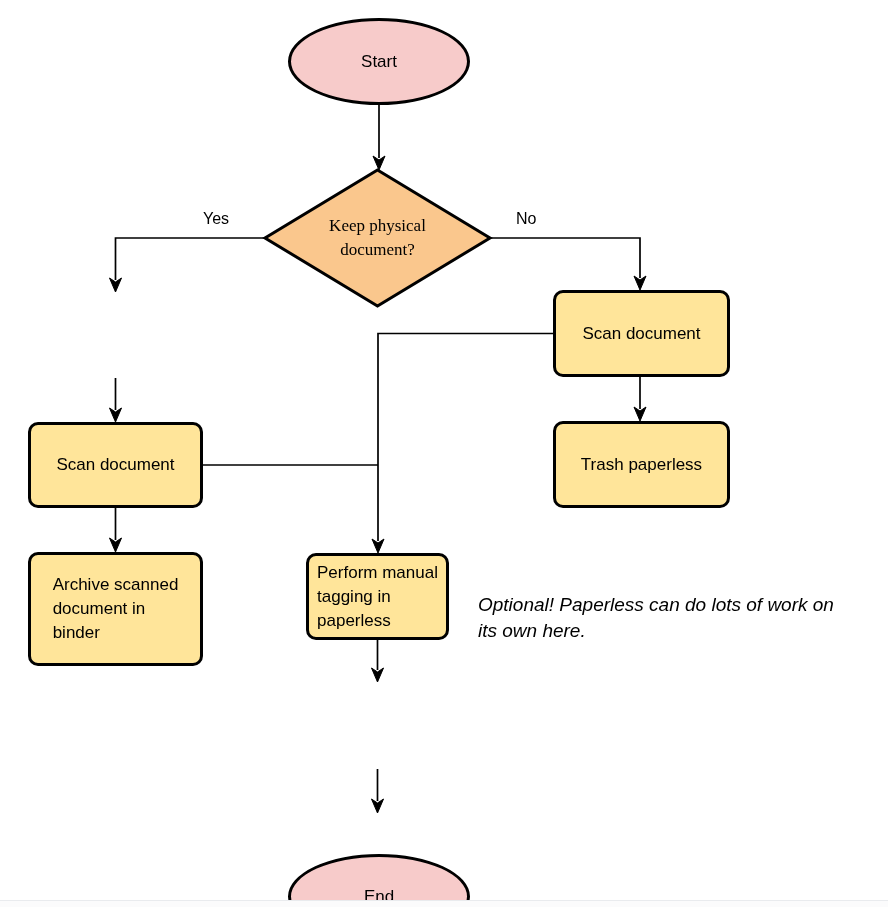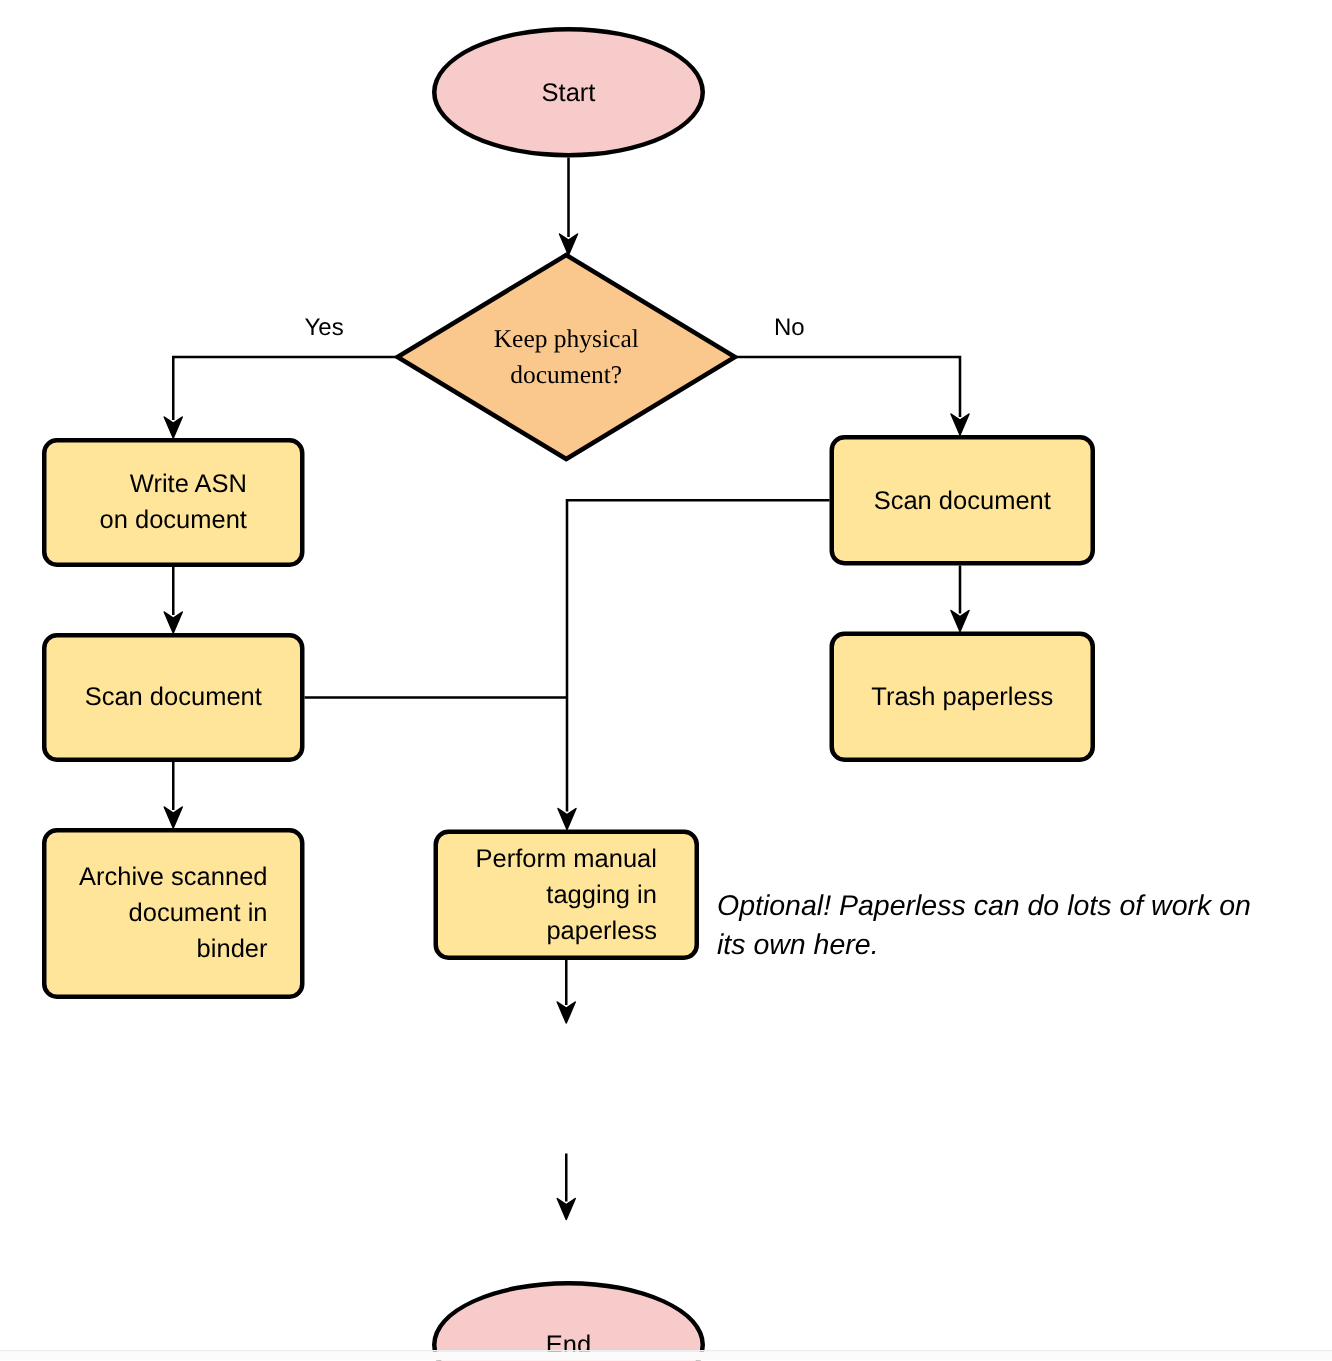--- a/index.html
+++ b/index.html
@@ -15,21 +15,21 @@
   .wires { position: absolute; left: 0; top: 0; width: 888px; height: 907px; }
   .wires path { stroke: var(--stroke, #000); stroke-width: 1.7; fill: none; }
   .wires .arrowhead { fill: var(--stroke, #000); stroke: var(--stroke, #000); stroke-width: 1; stroke-linejoin: round; }
   .node {
     position: absolute;
     box-sizing: border-box;
     border: 3px solid var(--stroke, #000);
     display: flex;
     align-items: center;
     justify-content: center;
-    text-align: right;
+    text-align: left;
     font-size: 17px;
     line-height: 24px;
   }
   .terminal { background: var(--terminal_fill, #f7cbca); border-radius: 50%; }
   .process  { background: var(--process_fill, #ffe59a); border-radius: 10px; }
   .decision-label {
     position: absolute;
     display: flex;
     align-items: center;
     justify-content: center;
@@ -122,41 +122,38 @@
 
   <div class="node terminal" style="left: 288px; top: 18px; width: 182px; height: 87px; background: rgb(247, 203, 202);">
     <span>Start</span>
   </div>
 
   <div class="decision-label" style="left:292px; top:213px; width:171px; height:50px;">Keep physical<br>document?</div>
 
   <div class="edge-label" style="left:203px; top:210px; width:48px;">Yes</div>
   <div class="edge-label" style="left:516px; top:210px; width:44px;">No</div>
 
-  <div class="node process" style="left: 28px; top: 292px; width: 175px; height: 86px; background: rgb(255, 229, 154);">
-    <span>Write ASN<br>on document</span>
-  </div>
 
   <div class="node process" style="left: 28px; top: 422px; width: 175px; height: 86px; background: rgb(255, 229, 154);">
     <span>Scan document</span>
   </div>
 
   <div class="node process" style="left: 28px; top: 552px; width: 175px; height: 114px; background: rgb(255, 229, 154);">
     <span>Archive scanned<br>document in<br>binder</span>
   </div>
 
   <div class="node process" style="left: 553px; top: 290px; width: 177px; height: 87px; background: rgb(255, 229, 154);">
     <span>Scan document</span>
   </div>
 
   <div class="node process" style="left: 553px; top: 421px; width: 177px; height: 87px; background: rgb(255, 229, 154);">
     <span>Trash paperless</span>
   </div>
 
-  <div class="node process" style="left: 289px; top: 553px; width: 177px; height: 87px; background: rgb(255, 229, 154);">
+  <div class="node process" style="left: 306px; top: 553px; width: 143px; height: 87px; background: rgb(255, 229, 154);">
     <span>Perform manual<br>tagging in<br>paperless</span>
   </div>
 
 
   <div class="node terminal" style="left: 288px; top: 854px; width: 182px; height: 85px; background: rgb(247, 203, 202);">
     <span>End</span>
   </div>
 
   <div class="note" style="left:478px; top:592px;">Optional! Paperless can do lots of work on<br>its own here.</div>
 

